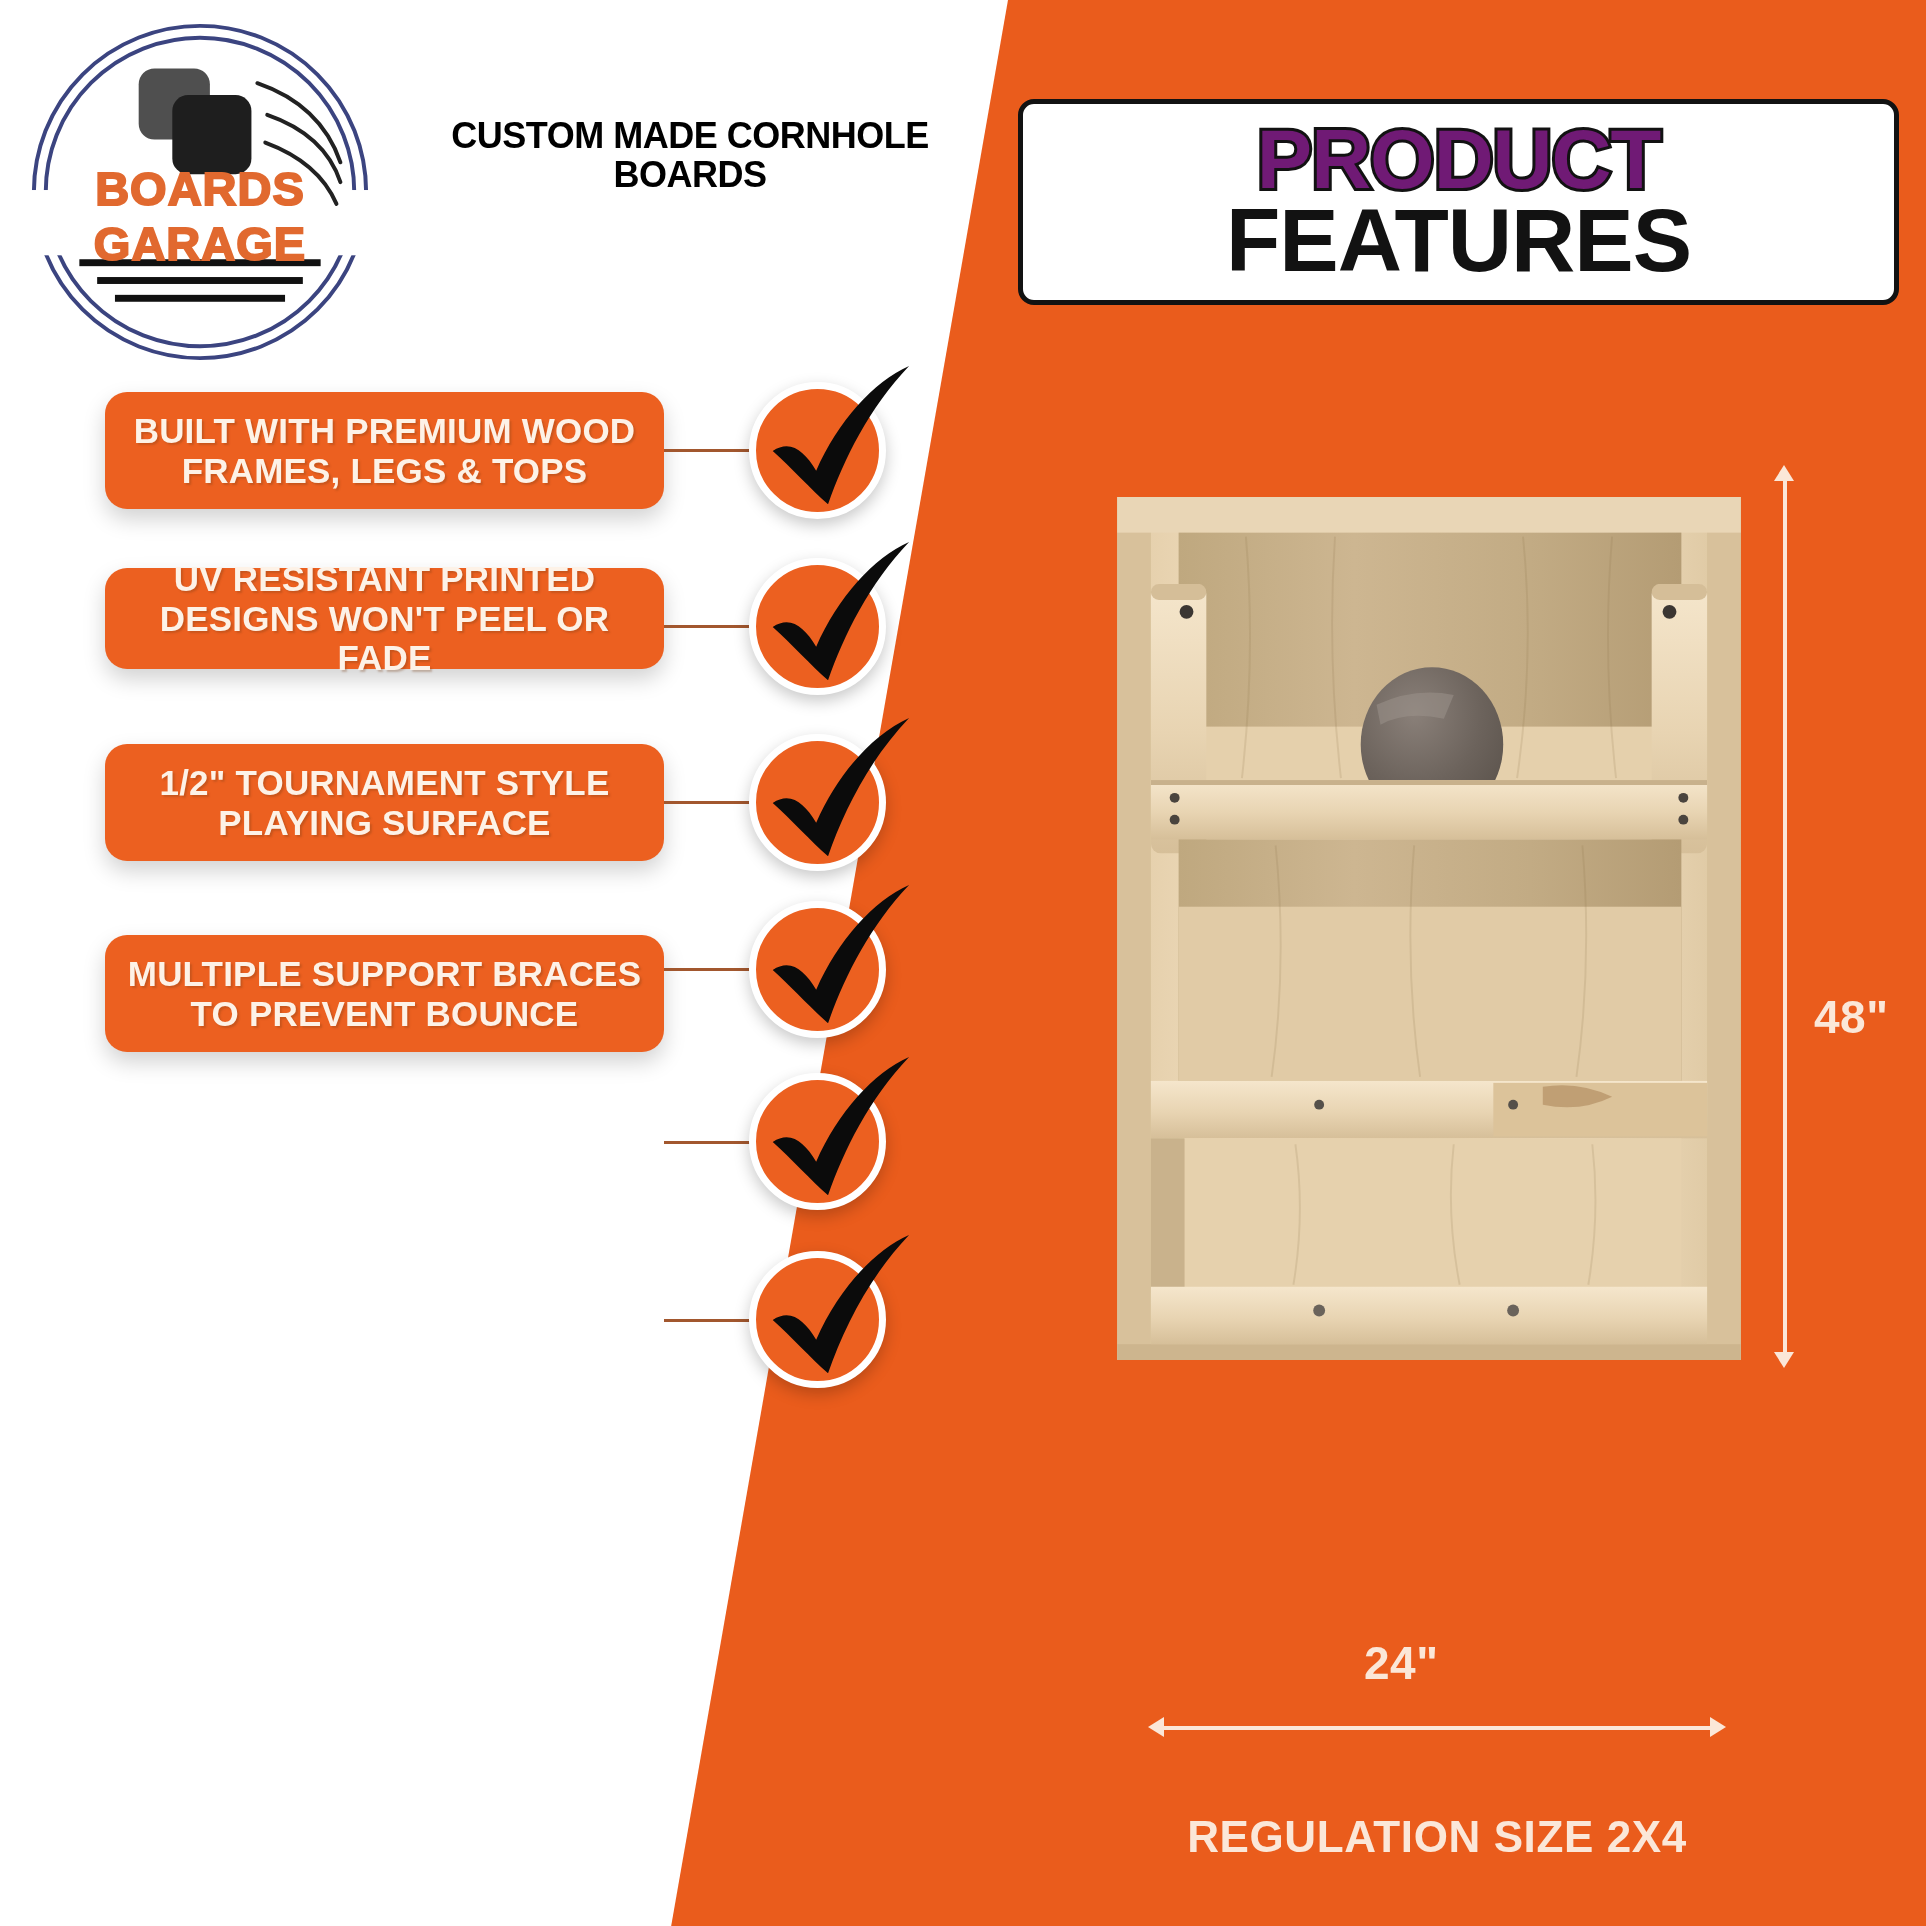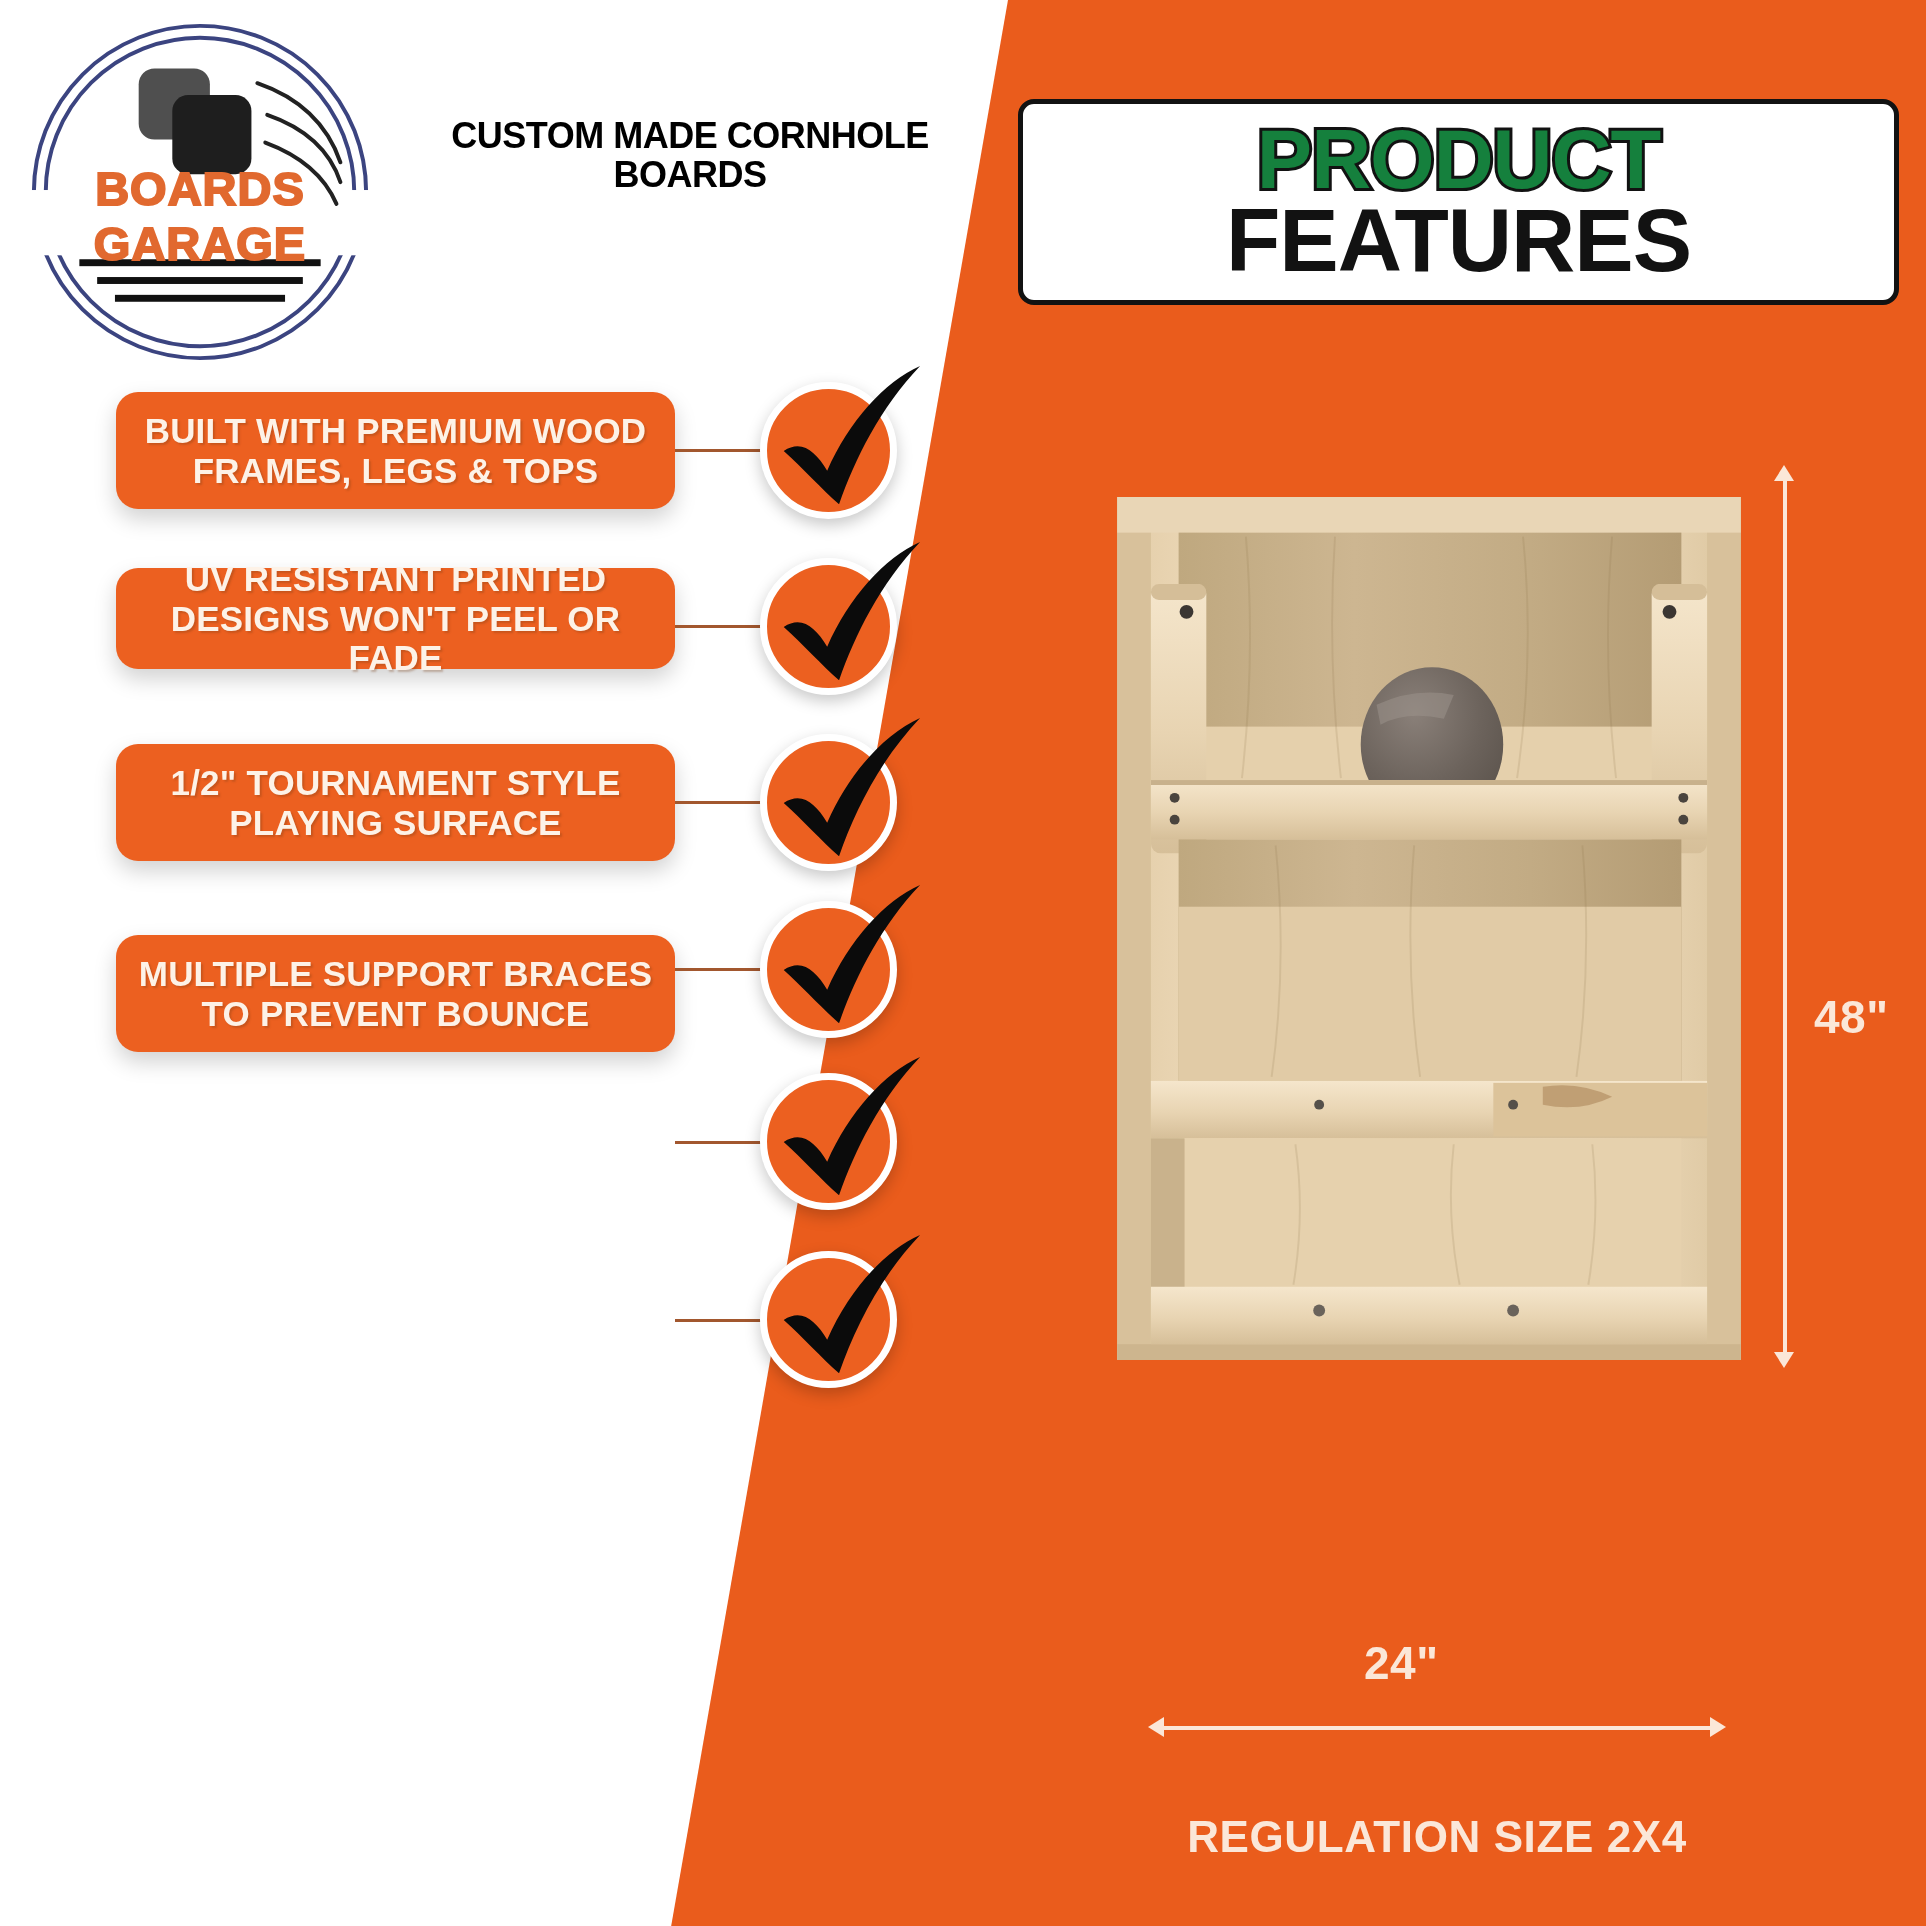--- a/index.html
+++ b/index.html
@@ -40,35 +40,35 @@
     position:absolute; left:1018px; top:99px; width:881px; height:206px;
     background:#ffffff;
     border:5px solid #121212;
     border-radius:16px;
     display:flex; flex-direction:column;
     align-items:center; justify-content:center;
     line-height:0.92;
   }
   #pf-product {
     font-size:83px; font-weight:bold; letter-spacing:-1px;
-    color:#15803d;
+    color:#701a75;
     -webkit-text-stroke:6px #121212;
     paint-order:stroke fill;
     text-transform:uppercase;
   }
   #pf-features {
     font-size:89px; font-weight:bold; letter-spacing:-1px;
     color:#121212;
     text-transform:uppercase;
     margin-top:2px;
     text-align:right;
   }
 
   
-  .feature-row { position:absolute; left:11px; width:1000px; height:119px; }
+  .feature-row { position:absolute; left:0; width:1000px; height:119px; }
   .pill {
     position:absolute; left:105px; top:0;
     width:559px;
     background:#EC6020;
     border-radius:22px;
     color:#FDF2E7;
     text-align:center;
     font-weight:bold;
     font-size:35px;
     line-height:1.13;

